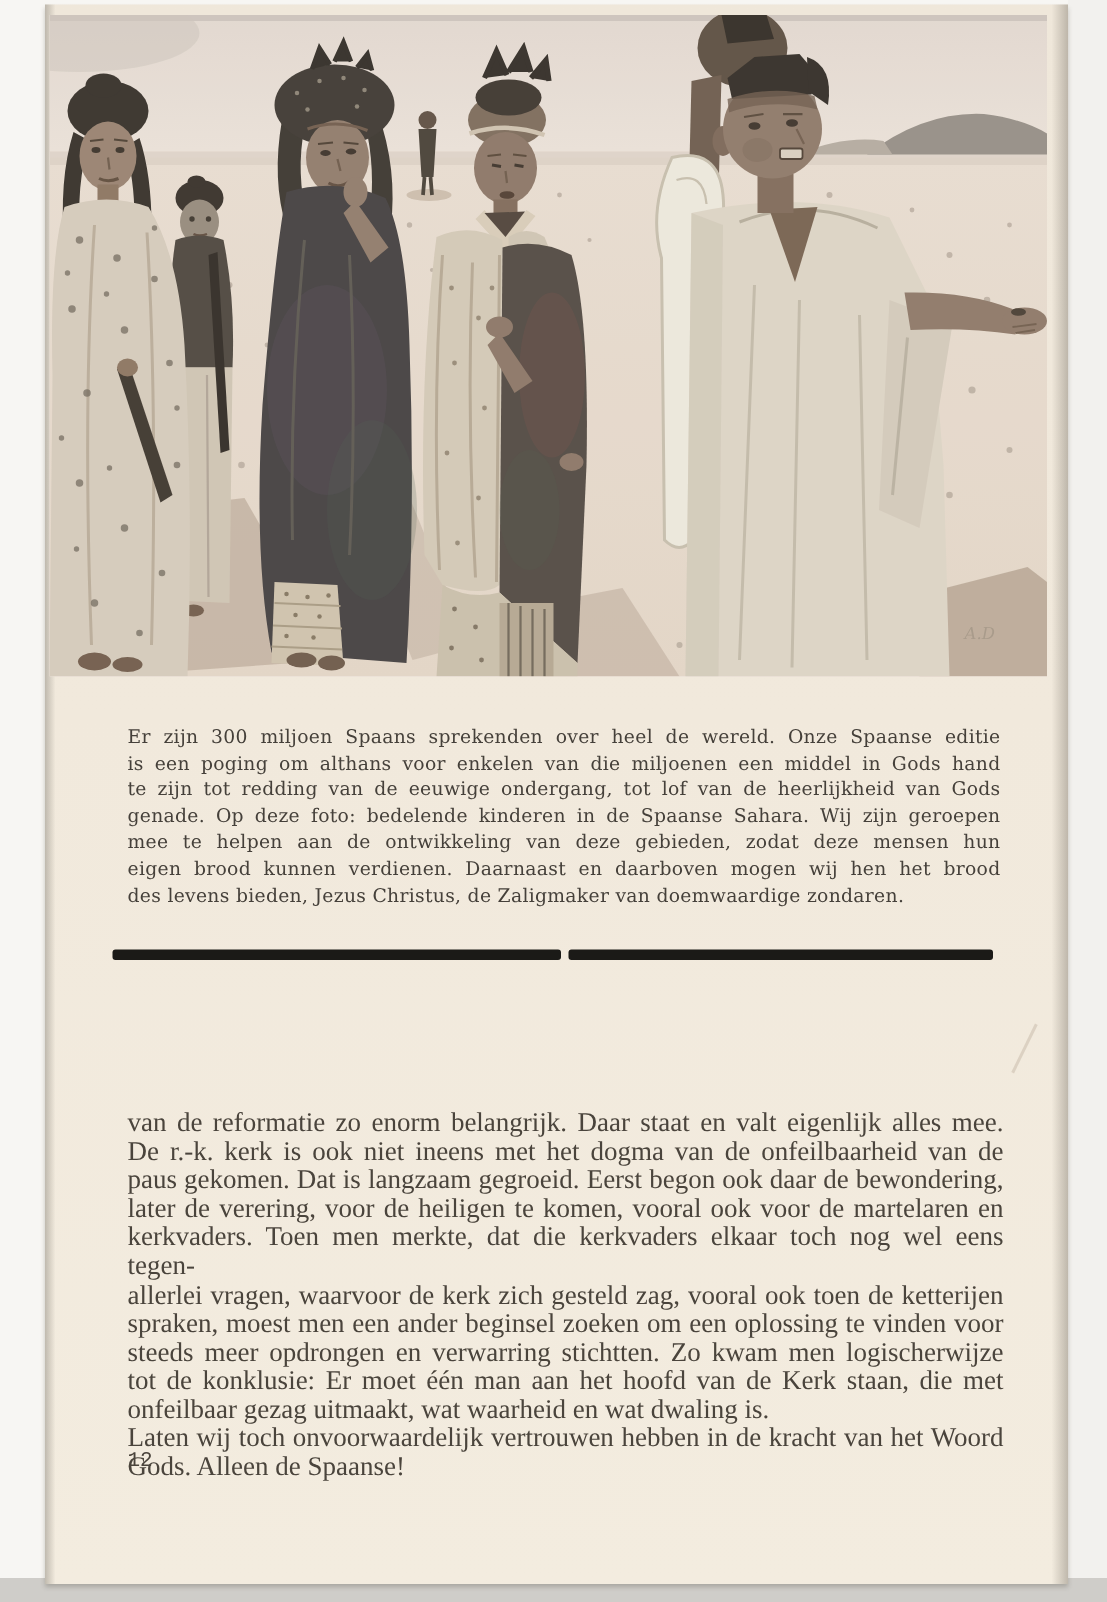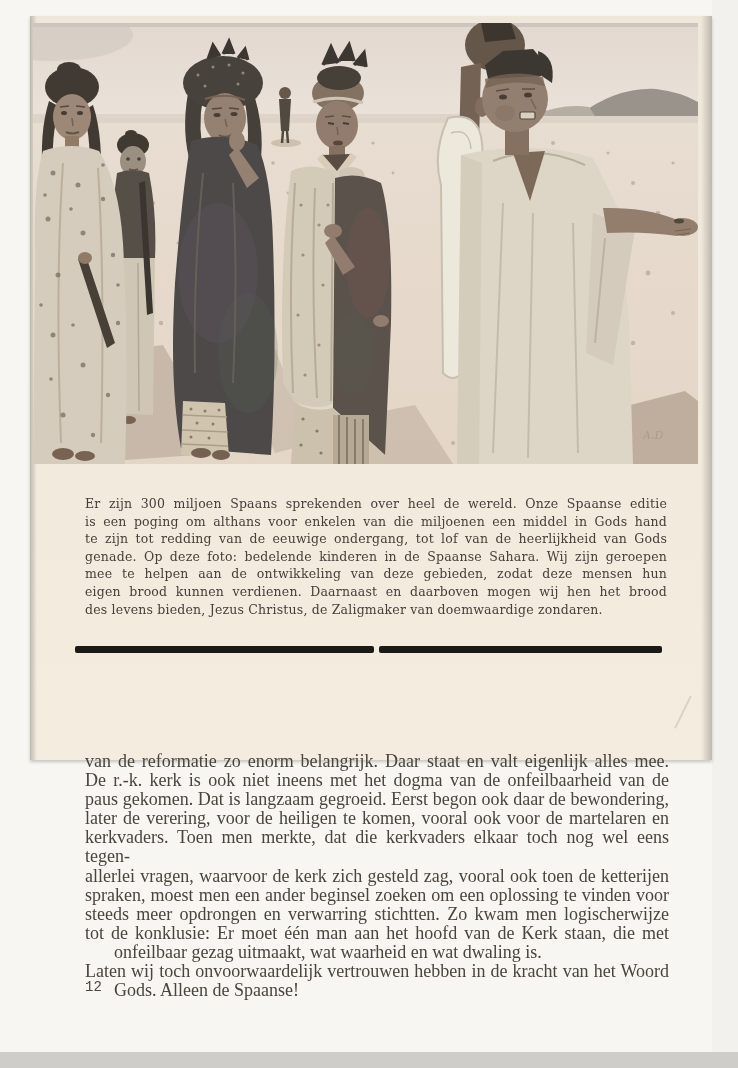--- a/index.html
+++ b/index.html
@@ -6,21 +6,21 @@
   body{
     width:738px;height:1068px;
     background:#f7f6f3;
     font-family:"Liberation Serif", serif;
     position:relative;overflow:hidden;
   }
   .scan{position:absolute;inset:0;}
   .bottom-band{position:absolute;left:0;top:1052px;width:738px;height:16px;background:#cfcdc9;}
   .right-strip{position:absolute;left:712px;top:0;width:26px;height:1052px;background:#f2f1ee;}
   .page{
-    position:absolute;left:30px;top:16px;width:682px;height:744px;
+    position:absolute;left:30px;top:3px;width:682px;height:1053px;
     background:linear-gradient(180deg,#efe7da 0%,#f1e9dc 45%,#f3ecdf 100%);
     box-shadow:0 2px 3px rgba(60,55,45,.25);
   }
   .page::before{content:"";position:absolute;left:0;top:0;bottom:0;width:7px;
     background:linear-gradient(90deg,rgba(150,145,135,.55),rgba(150,145,135,0));}
   .page::after{content:"";position:absolute;right:0;top:0;bottom:0;width:11px;
     background:linear-gradient(270deg,rgba(140,133,122,.5),rgba(140,133,122,0));}
   .photo{
     position:absolute;left:3px;top:7px;width:665px;height:441px;
     background:#e9e0d7;overflow:hidden;
@@ -37,21 +37,21 @@
   .rule{position:absolute;left:45px;top:630px;width:592px;height:7px;display:flex;}
   .rule .seg1{width:299px;height:7px;background:#1b1a17;border-radius:2px;}
   .rule .gap{width:5px;}
   .rule .seg2{width:283px;height:7px;background:#1b1a17;border-radius:2px;}
   .bodytext{
     position:absolute;left:55px;top:736px;width:584px;
     font-family:Liberation Serif, serif;
     font-size:18px;line-height:19.1px;color:#4a443c;
   }
   .bodytext .ln{text-align:justify;text-align-last:justify;}
-  .bodytext .ln.last{text-align-last:left;margin-left:29px;}
+  .bodytext .ln.last{text-align-last:left;}
   .pagenum{
     position:absolute;left:55px;top:963px;
     font-family:Liberation Mono, monospace;
     font-size:14px;color:#4a443c;
   }
   .scratch{
     position:absolute;left:652px;top:678px;width:2px;height:36px;
     background:#d6cbbb;transform:rotate(26deg);opacity:.8;
   }
 </style>

